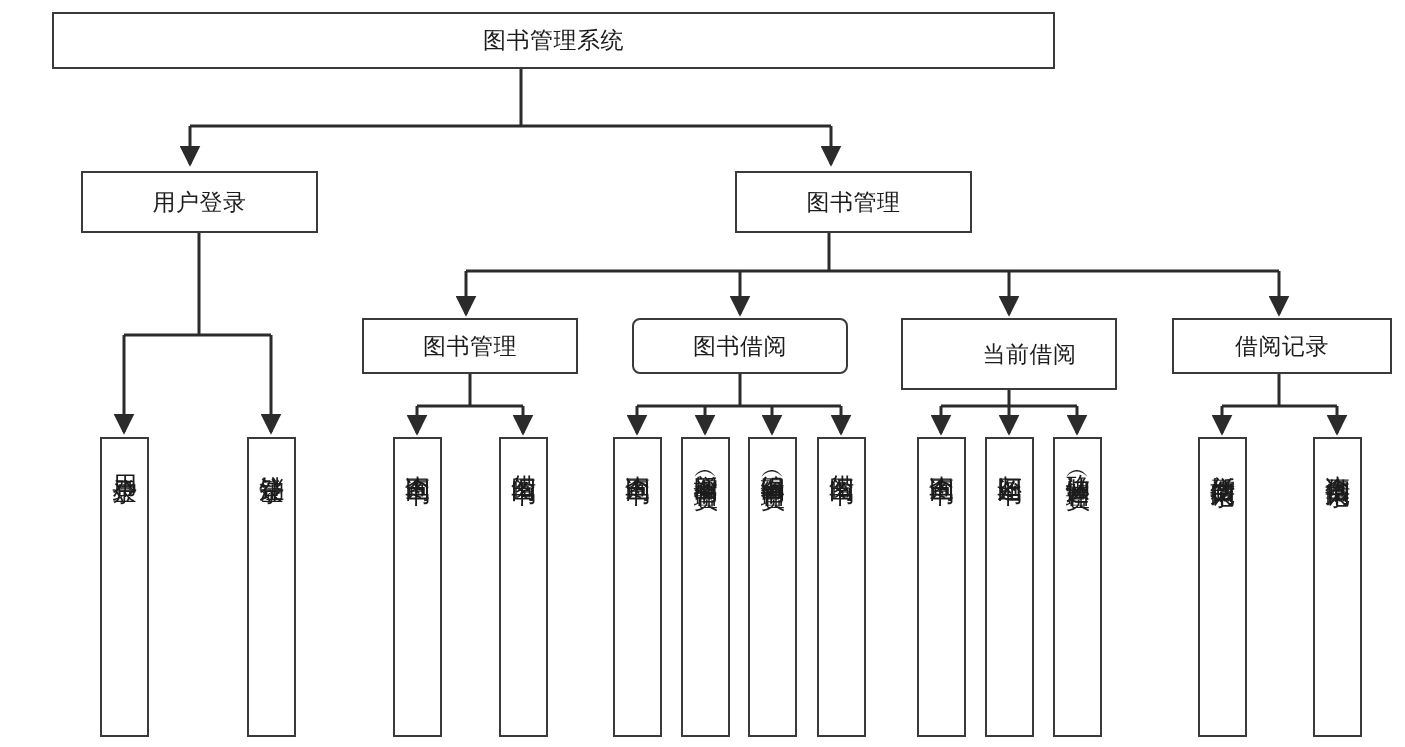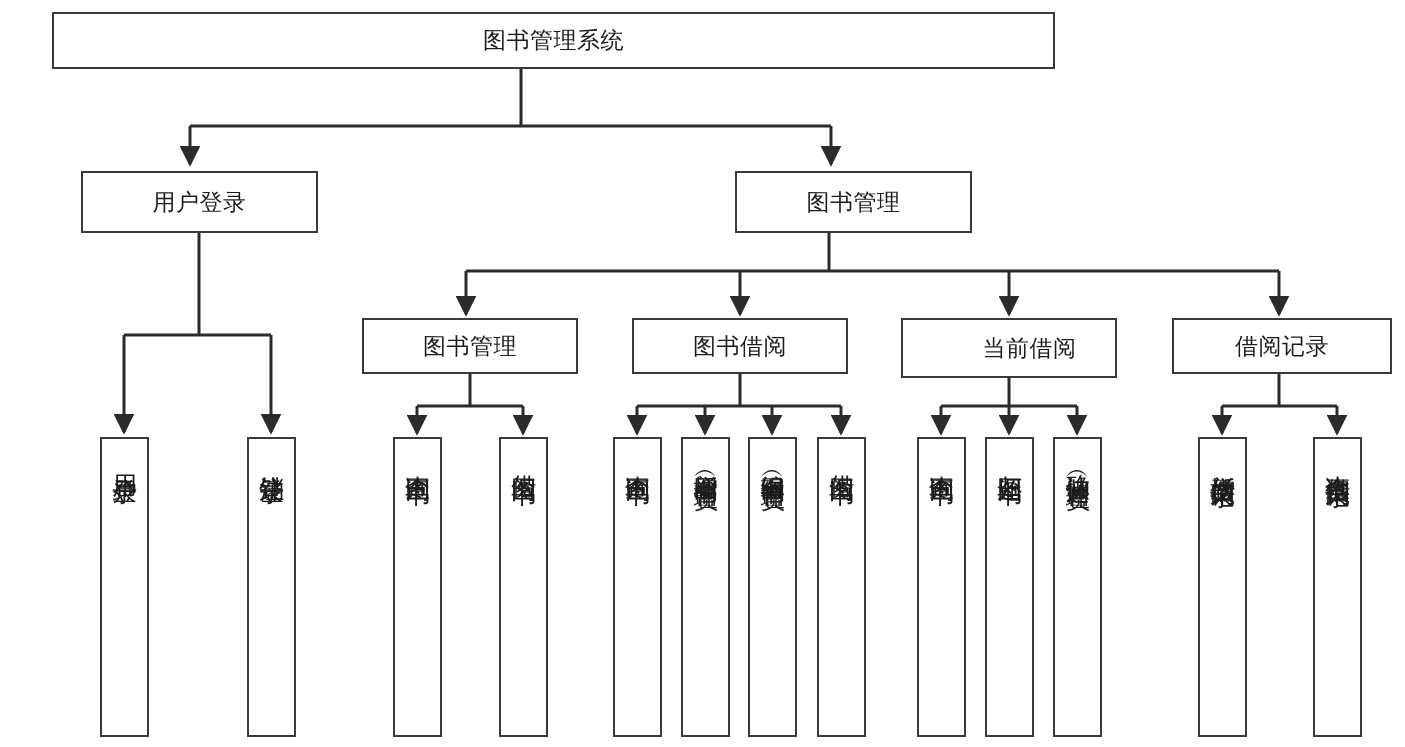--- a/index.html
+++ b/index.html
@@ -139,24 +139,24 @@
   <div class="node horiz" style="left:81px; top:171px; width:237px; height:62px;">
     <span class="lbl">用户登录</span>
   </div>
   <div class="node horiz" style="left:711px; top:171px; width:237px; height:62px;margin-left:24px;">
     <span class="lbl">图书管理</span>
   </div>
 
   <div class="node horiz" style="left:362px; top:318px; width:216px; height:56px;">
     <span class="lbl">图书管理</span>
   </div>
-  <div class="node horiz" style="left:632px; top:318px; width:216px; height:56px;">
+  <div class="node horiz" style="left:632px; top:318px; width:216px; height:56px;border-radius:8px;">
     <span class="lbl">图书借阅</span>
   </div>
-  <div class="node horiz" style="left:901px; top:318px; width:216px; height:60px;padding-left:41px;">
+  <div class="node horiz" style="left:901px; top:318px; width:216px; height:72px;padding-left:41px;">
     <span class="lbl">当前借阅</span>
   </div>
   <div class="node horiz" style="left:1172px; top:318px; width:220px; height:56px;">
     <span class="lbl">借阅记录</span>
   </div>
 
   <div class="node vert" style="left:100px; top:437px; width:49px; height:300px;">
     <span class="lbl">用户登录</span>
   </div>
   <div class="node vert" style="left:247px; top:437px; width:49px; height:300px;">

